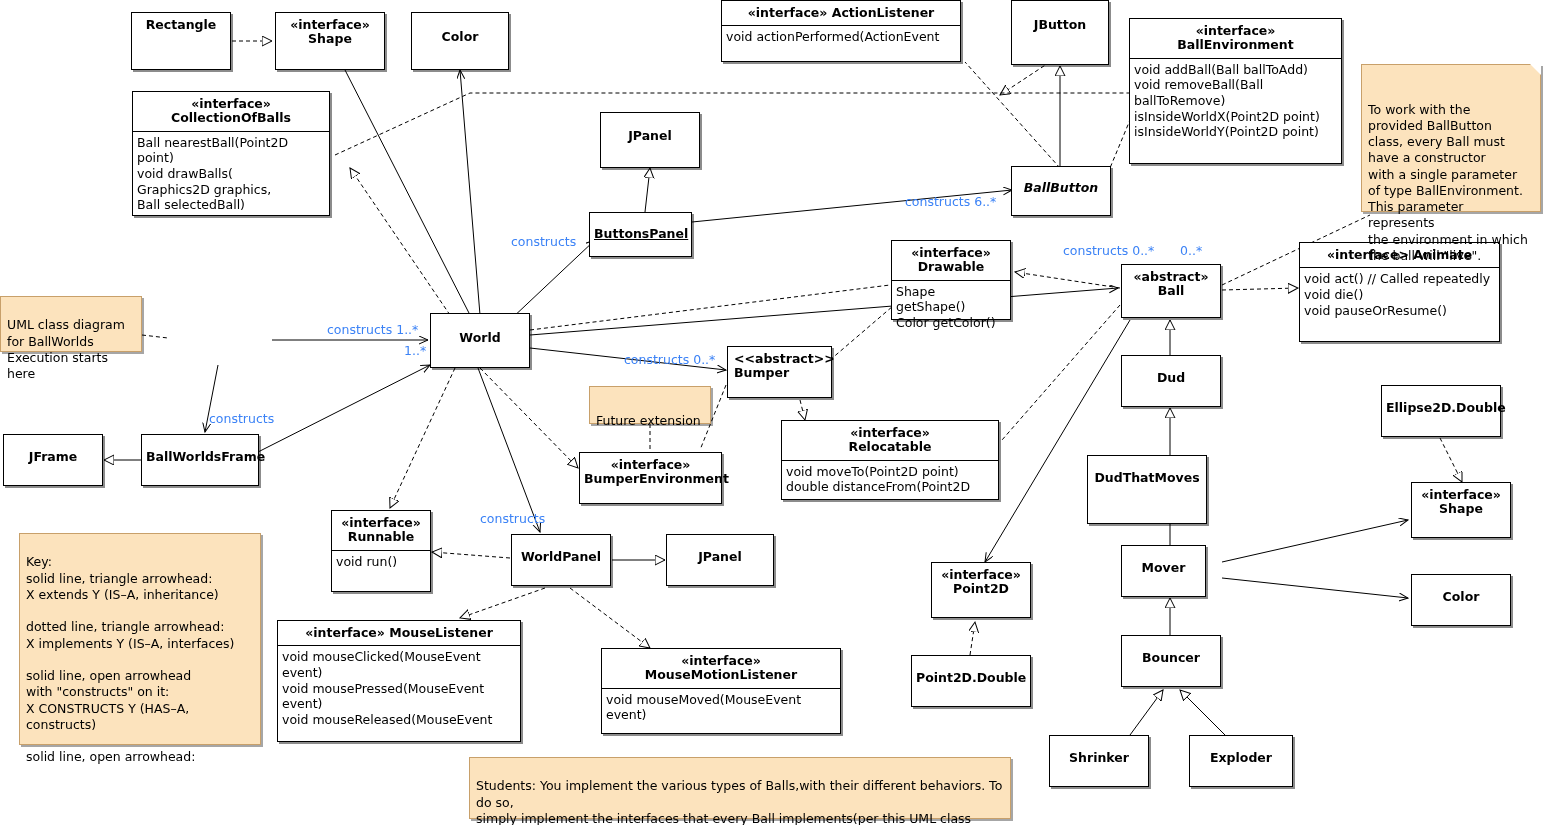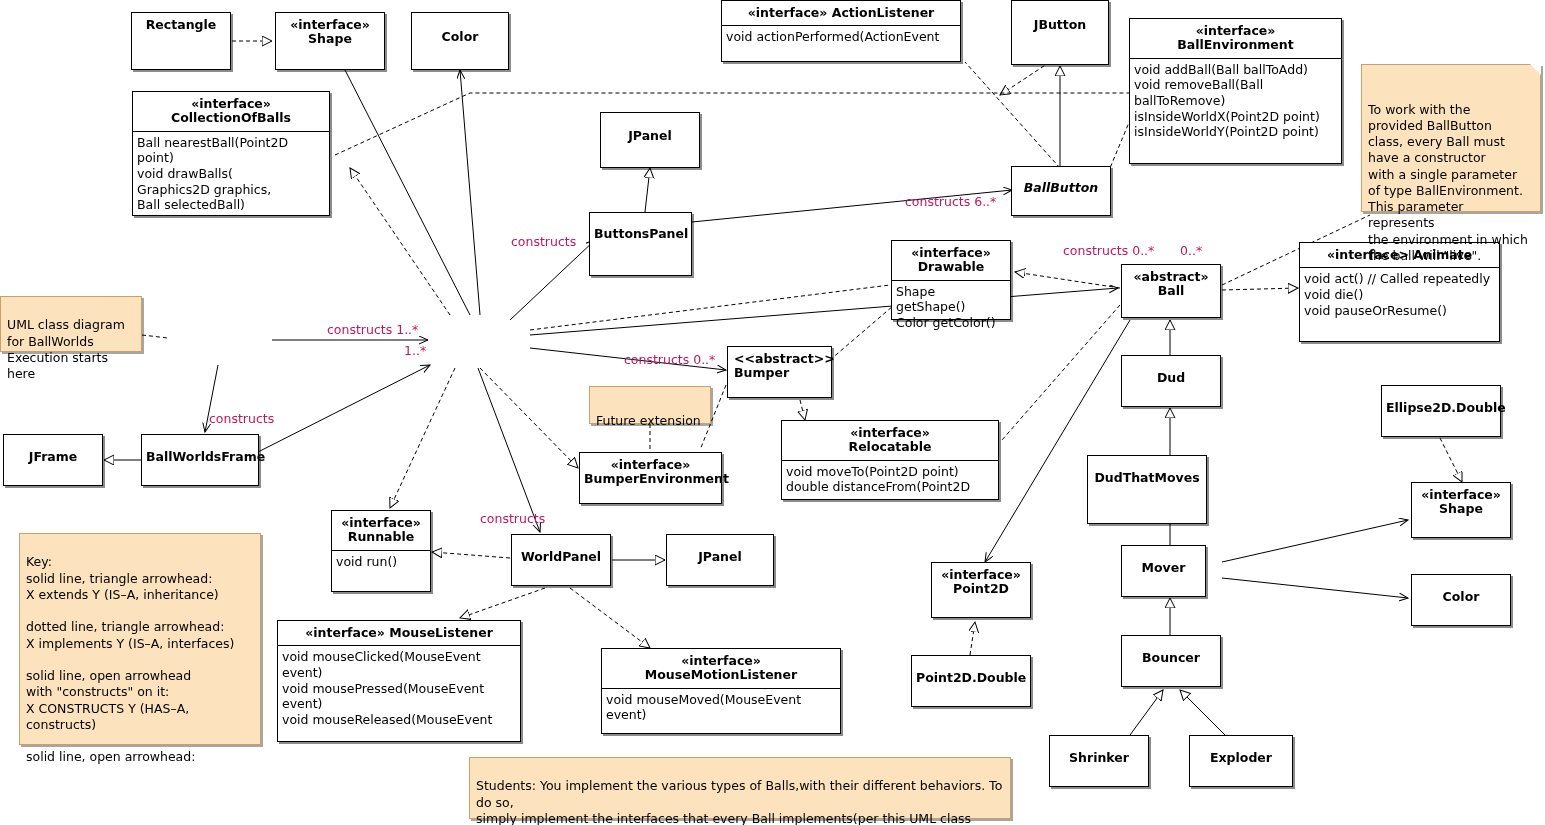--- a/index.html
+++ b/index.html
@@ -59,21 +59,21 @@
     box-shadow: 2px 2px 0 rgba(0,0,0,0.35);
     font-size: 12.5px;
     padding: 4px 6px;
     line-height: 1.3;
     white-space: pre-line;
     color: #000000;
   }
   .edge-label {
     position: absolute;
     font-size: 12.5px;
-    color: #be185d;
+    color: #3b82f6;
     background: transparent;
     white-space: nowrap;
   }
   .dogear {
     position: absolute;
     right: -1px;
     top: -1px;
     width: 0;
     height: 0;
     border-left: 11px solid transparent;
@@ -229,21 +229,21 @@
     <div class="members">Ball nearestBall(Point2D point)
 void drawBalls(
  Graphics2D graphics,
  Ball selectedBall)</div>
   </div>
 
   <div class="box" style="left:600px; top:112px; width:100px; height:56px;">
     <div class="title" style="padding-top:16px;">JPanel</div>
   </div>
 
-  <div class="box" style="left:589px; top:212px; width:103px; height:64px;">
+  <div class="box" style="left:589px; top:212px; width:103px; height:45px;text-decoration:underline;">
     <div class="title" style="padding-top:14px;">ButtonsPanel</div>
   </div>
 
   <div class="box" style="left:1011px; top:166px; width:100px; height:50px;">
     <div class="title" style="padding-top:14px;font-style:italic;">BallButton</div>
   </div>
 
   <div class="box" style="left:891px; top:240px; width:120px; height:80px;">
     <div class="title">«interface»
 Drawable</div>
@@ -259,20 +259,23 @@
 
   <div class="box" style="left:1299px; top:242px; width:201px; height:100px;">
     <div class="title">«interface&gt; Animate</div>
     <div class="sep"></div>
     <div class="members">void act() // Called repeatedly
 void die()
 void pauseOrResume()</div>
   </div>
 
 
+  <div class="box" style="left:430px; top:313px; width:100px; height:55px;">
+    <div class="title" style="padding-top:17px;">World</div>
+  </div>
 
   <div class="box" style="left:1121px; top:355px; width:100px; height:52px;">
     <div class="title" style="padding-top:15px;">Dud</div>
   </div>
 
   <div class="box" style="left:727px; top:346px; width:105px; height:52px;">
     <div class="title" style="text-align:left; padding-left:6px;">&lt;&lt;abstract&gt;&gt;
 Bumper</div>
   </div>
 

